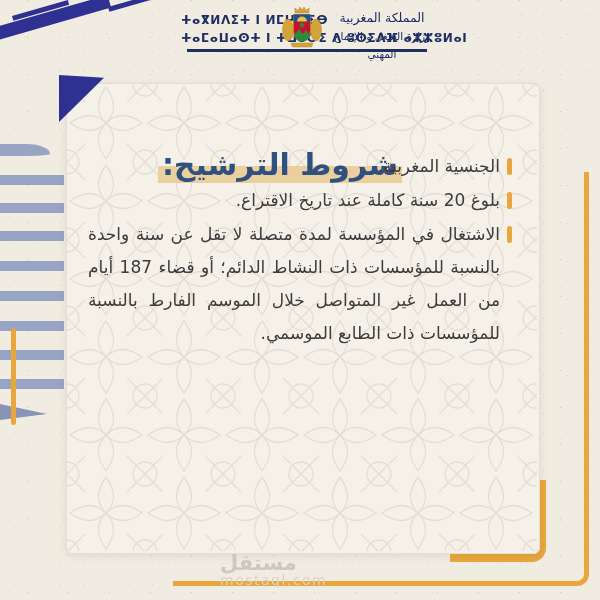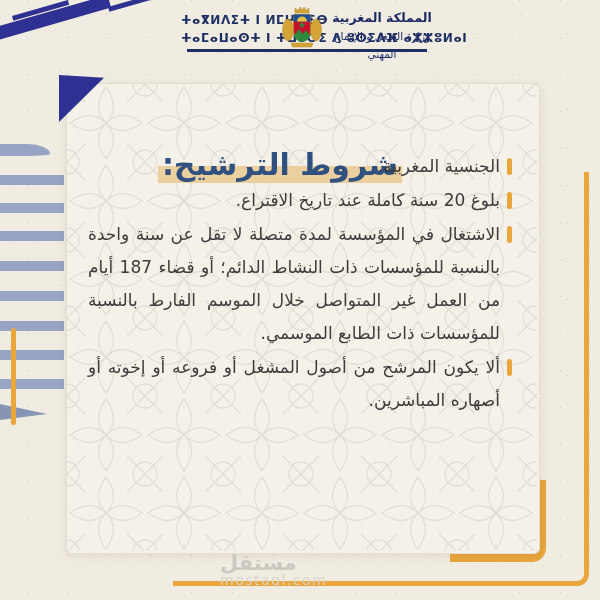--- a/index.html
+++ b/index.html
@@ -18,21 +18,21 @@
   
   .hdr-tifinagh {
     position:absolute; left:181px; top:11px; width:100px; text-align:center;
     color:#1e2f63; font-size:12px; font-weight:bold; letter-spacing:.6px;
     line-height:18px; white-space:nowrap;
   }
   .hdr-ar {
     position:absolute; left:325px; top:9px; width:114px; text-align:center;
     color:#1b2a66; line-height:18px; direction:rtl;
   }
-  .hdr-ar .k { font-size:12.5px; font-weight:bold; }
+  .hdr-ar .k { font-size:12.5px; font-weight:normal; }
   .hdr-ar .m { font-size:10.5px; font-weight:normal; }
   .hdr-rule { position:absolute; left:187px; top:49px; width:240px; height:2.5px; background:#1e2f63; }
   .emblem { position:absolute; left:282px; top:5px; }
 
   
   .cstripe { position:absolute; background:#2e3192; transform:rotate(-16deg); transform-origin:left top; }
   .cs1 { left:12px; top:16px; width:58px;  height:5px; }
   .cs2 { left:-4px; top:27px; width:116px; height:13px; }
   .cs3 { left:108px; top:7px; width:86px;  height:5px; }
 
@@ -180,24 +180,20 @@
       <li>
         <span class="marker"></span>
         <span class="cond-text">بلوغ 20 سنة كاملة عند تاريخ الاقتراع.</span>
       </li>
 
       <li>
         <span class="marker"></span>
         <span class="cond-text">الاشتغال في المؤسسة لمدة متصلة لا تقل عن سنة واحدة بالنسبة للمؤسسات ذات النشاط الدائم؛ أو قضاء 187 أيام من العمل غير المتواصل خلال الموسم الفارط بالنسبة للمؤسسات ذات الطابع الموسمي.</span>
       </li>
 
-      <li>
-        <span class="marker"></span>
-        <span class="cond-text">ألا يكون المرشح من أصول المشغل أو فروعه أو إخوته أو أصهاره المباشرين.</span>
-      </li>
 
     </ul>
 
   <div class="wm">
     <div class="nm">مستقل</div>
     <div class="dm">mostaql.com</div>
   </div>
 
 </div>
 

